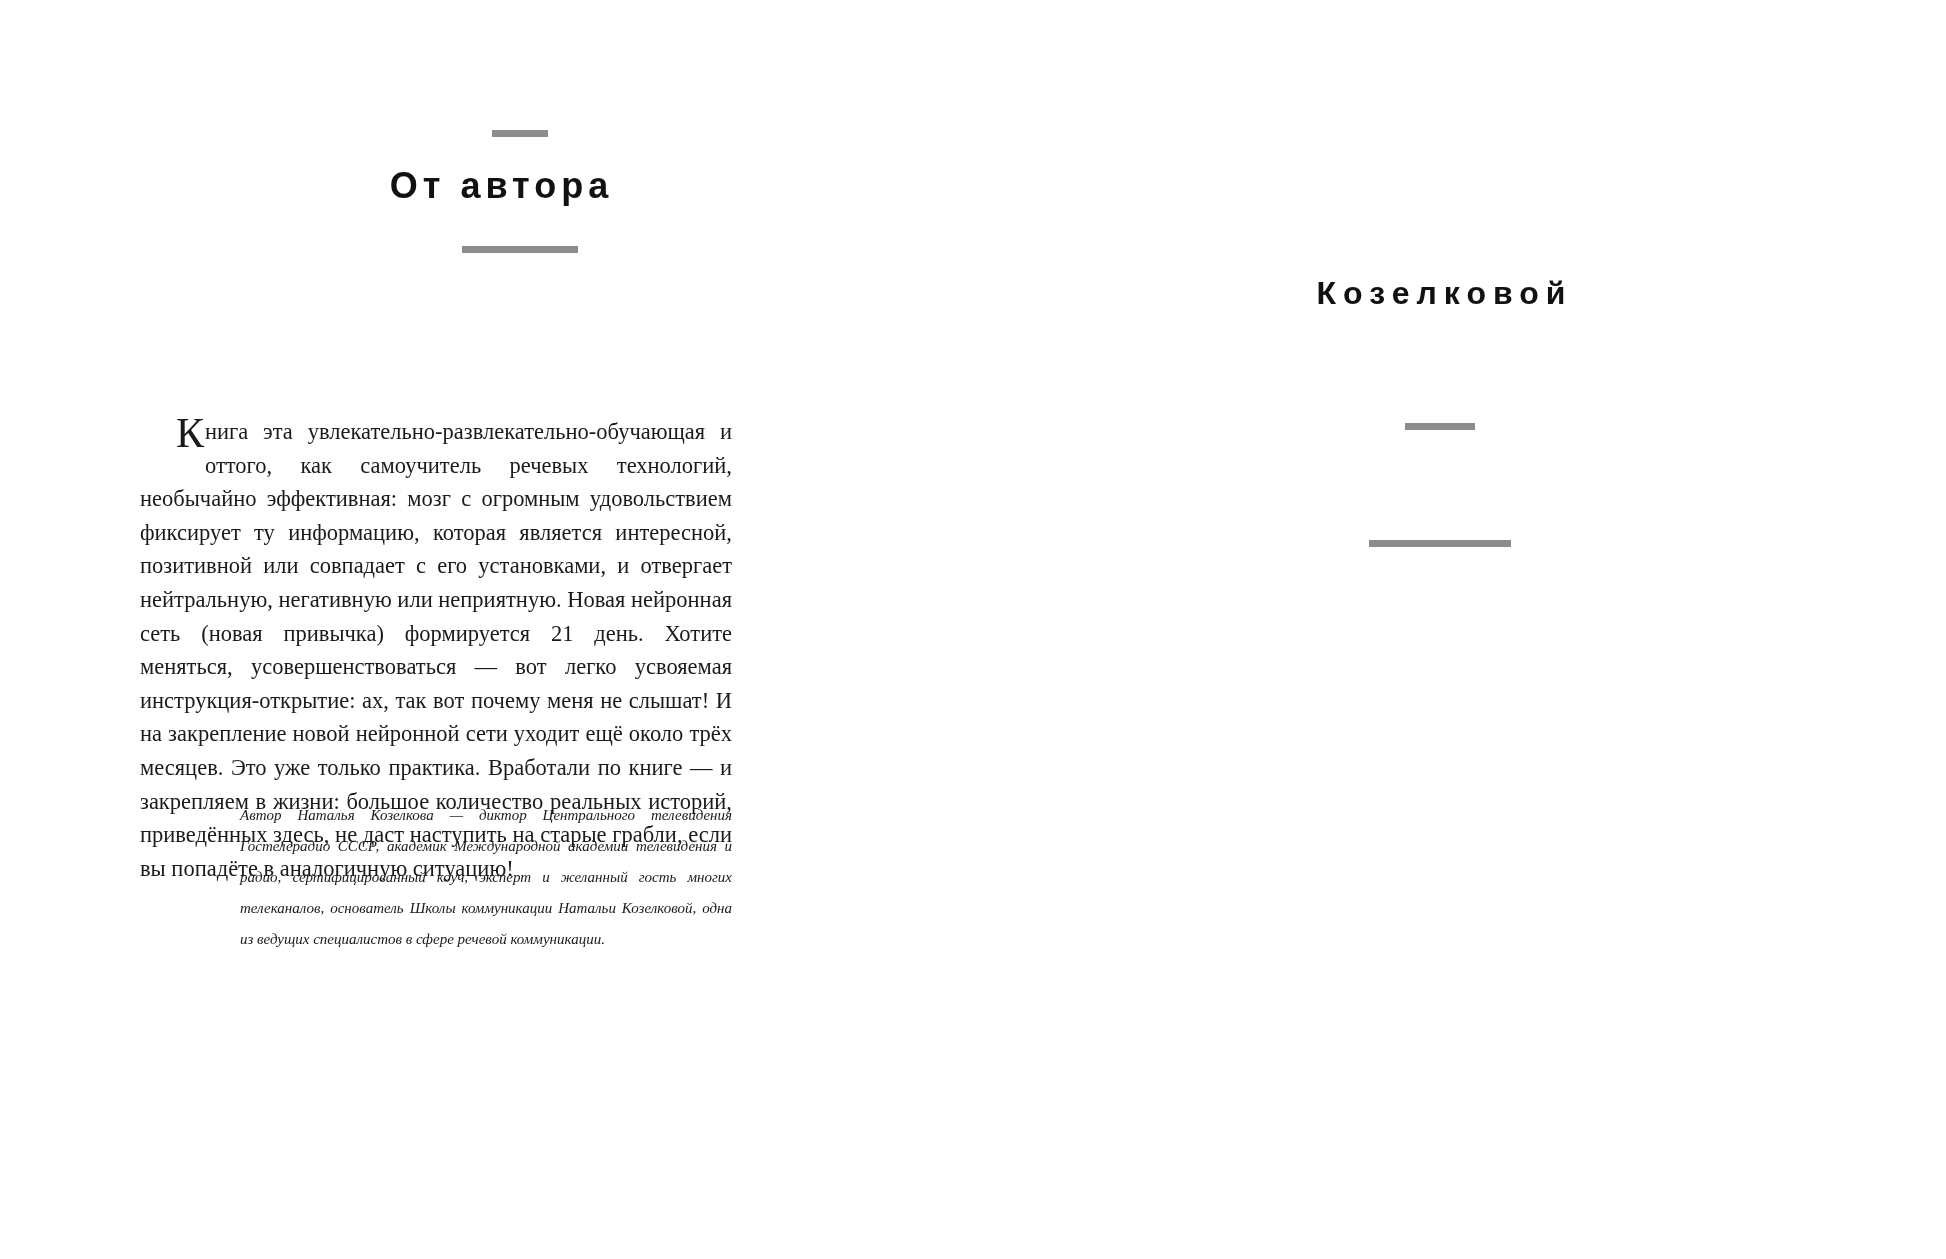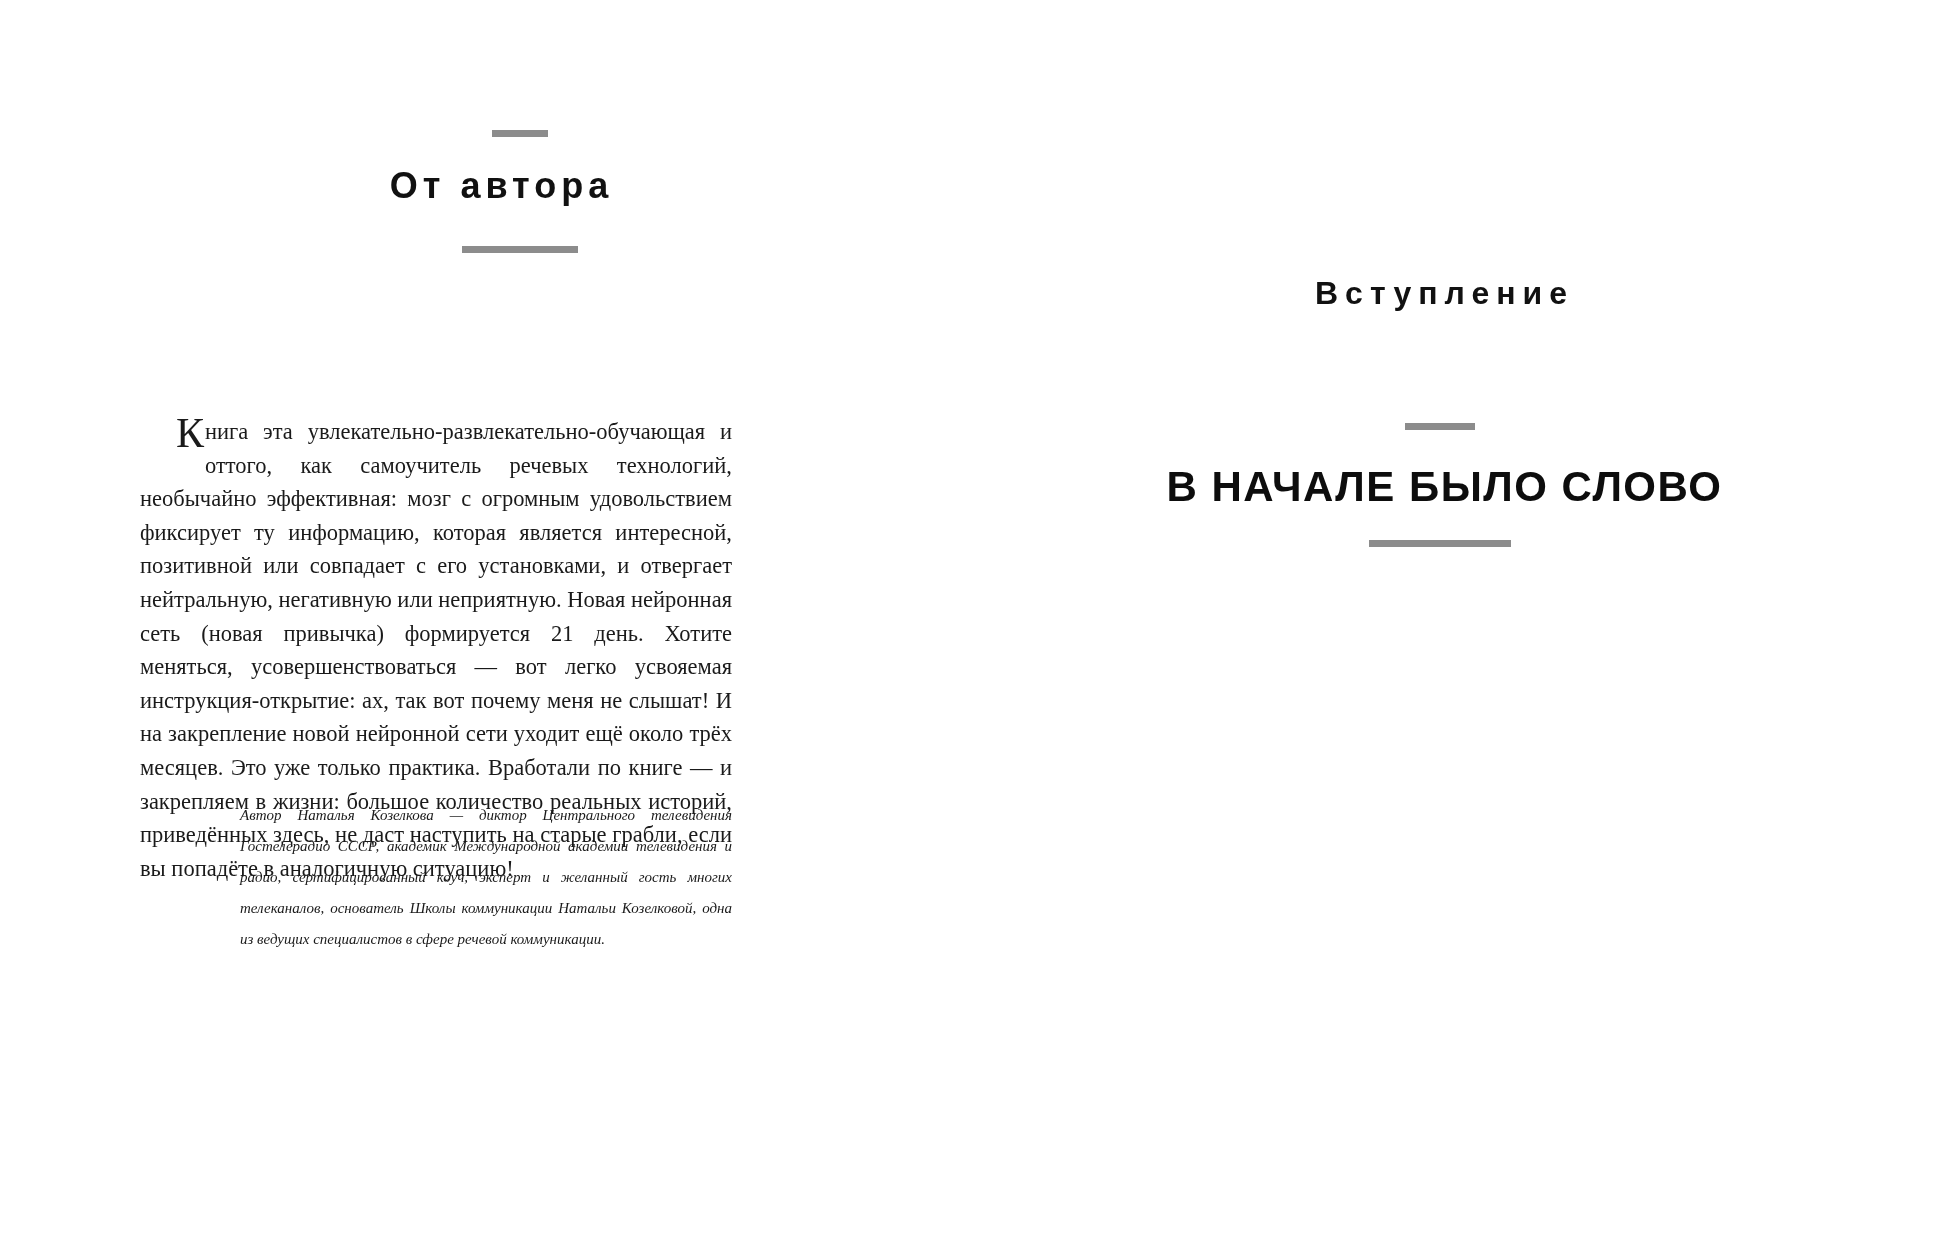--- a/index.html
+++ b/index.html
@@ -163,23 +163,22 @@
     </div>
 
     <div class="note-block">
       <p class="note-text">Автор Наталья Козелкова — диктор Центрального телевидения Гостелерадио СССР, академик Международной академии телевидения и радио, сертифицированный коуч, эксперт и желанный гость многих телеканалов, основатель Школы коммуникации Натальи Козелковой, одна из ведущих специалистов в сфере речевой коммуникации.</p>
     </div>
 
   </div>
 
   <div class="page right-page">
 
-    <div class="section-label">Вступление</div>
+    <div class="section-label">Козелковой</div>
 
     <div class="rule-top"></div>
 
-    <div class="title">В НАЧАЛЕ БЫЛО СЛОВО</div>
 
     <div class="rule-bottom"></div>
 
   </div>
 
 </div>
 
 </body></html>

